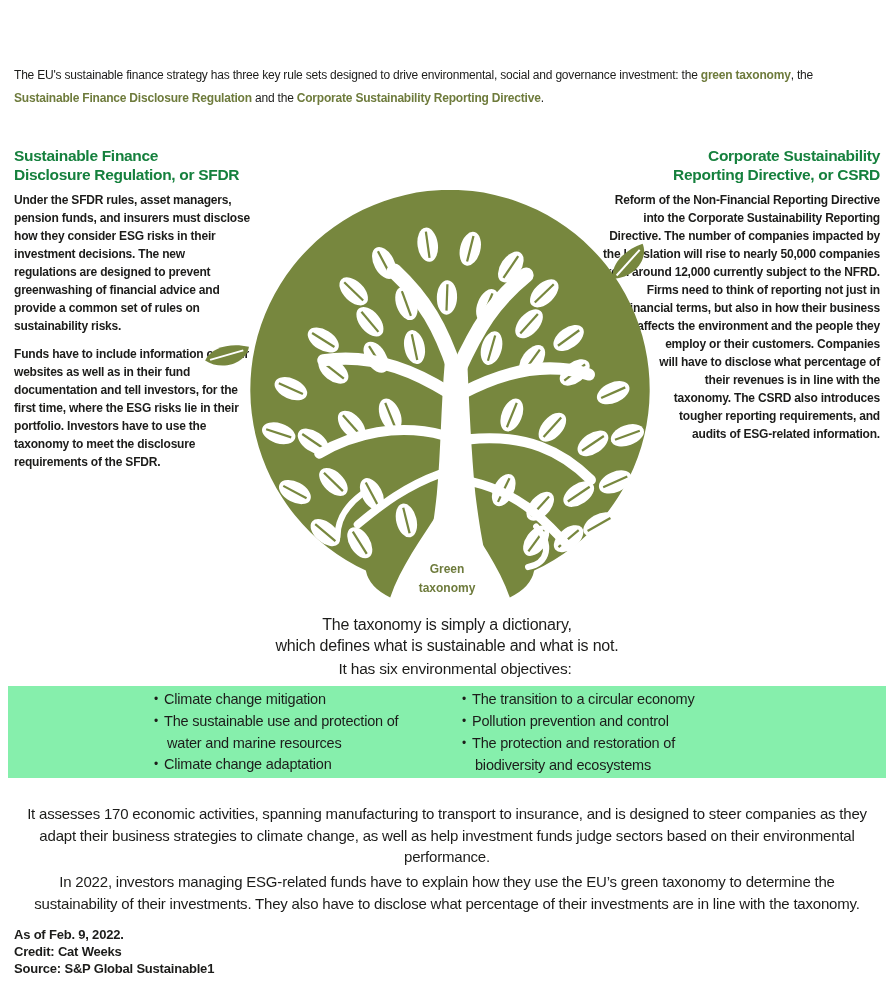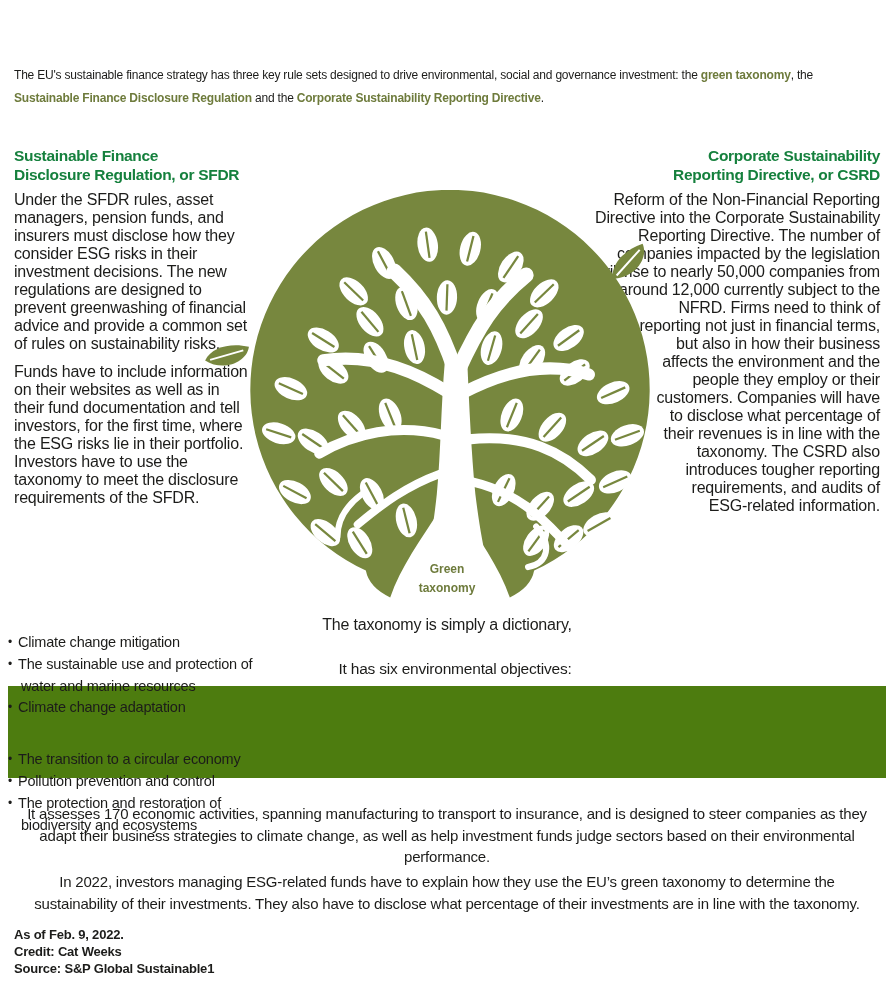--- a/index.html
+++ b/index.html
@@ -8,39 +8,39 @@
   .green{color:#6e7b3c;font-weight:700;}
   
   #title{position:absolute;left:14px;top:8px;font-size:22px;font-weight:700;
          letter-spacing:-0.3px;white-space:nowrap;color:#1c1c1a;}
   
   #intro{position:absolute;left:14px;top:52px;width:852px;font-size:12px;
          font-weight:500;line-height:23px;letter-spacing:-0.2px;}
   
   .col-heading{color:#15803d;font-size:15.5px;font-weight:700;line-height:19px;
                letter-spacing:-0.3px;white-space:nowrap;margin:0 0 7px 0;}
-  .col p{margin:0 0 10px 0;font-size:16px;font-weight:400;line-height:18px;
+  .col p{margin:0 0 10px 0;font-size:12px;font-weight:700;line-height:18px;
          letter-spacing:-0.2px;}
   #sfdr-col{position:absolute;left:14px;top:146px;width:236px;}
   #csrd-col{position:absolute;left:594px;top:146px;width:286px;text-align:right;}
   #csrd-shape{float:left;width:60px;height:400px;
               shape-outside:circle(200px at -144px 242px);shape-margin:10px;}
   
   #tree{position:absolute;left:232px;top:190px;width:436px;height:446px;}
   #tree-label{position:absolute;left:0;top:560px;width:894px;text-align:center;
               color:#6e7b3c;font-size:12px;font-weight:700;line-height:19px;}
   .side-leaf{position:absolute;}
   
   #dictionary{position:absolute;left:0;top:614px;width:894px;text-align:center;
               font-size:16px;font-weight:500;line-height:21px;letter-spacing:-0.2px;}
   #objectives-intro{position:absolute;left:8px;top:660px;width:894px;text-align:center;
               font-size:15.5px;font-weight:500;letter-spacing:-0.2px;}
   
-  #band{position:absolute;left:8px;right:8px;top:686px;height:92px;background:#4d7c0f;
-        display:flex;justify-content:center;gap:30px;padding-top:3px;box-sizing:border-box;flex-direction:column;}
+  #band{position:absolute;left:8px;right:8px;top:686px;height:92px;background:#86efac;
+        display:flex;justify-content:center;gap:30px;padding-top:3px;box-sizing:border-box;}
   #band ul{list-style:none;margin:0;padding:0;}
   #band li{font-size:14.5px;font-weight:500;line-height:21px;letter-spacing:-0.2px;
            padding-left:13px;text-indent:-13px;max-width:265px;}
   #band li::before{content:"•";margin-right:6px;font-size:12px;position:relative;top:-1px;}
   
   .center-par{position:absolute;left:20px;right:20px;text-align:center;font-size:15px;
               font-weight:500;line-height:21.5px;letter-spacing:-0.2px;}
   #assessment{top:788px;}
   #investors{top:856px;}
   
@@ -266,21 +266,21 @@
   </svg>
   <svg class="side-leaf" style="left:604px;top:241px;" width="52" height="48" viewBox="0 0 52 48">
     <g transform="rotate(-38 26 24)">
       <path d="M4,24 C12,11 32,9 49,15 C45,31 20,37 4,24 Z" fill="#77873e"></path>
       <line x1="9" y1="24" x2="43" y2="18" stroke="#ffffff" stroke-width="2"></line>
     </g>
   </svg>
 
   <div id="tree-label"><span>Green</span><br><span>taxonomy</span></div>
 
-  <div id="dictionary"><span>The taxonomy is simply a dictionary,</span><br></div>
+  <div id="dictionary"><span>The taxonomy is simply a dictionary,</span><br><span>which defines what is sustainable and what is not.</span></div>
 
   <div id="objectives-intro">It has six environmental objectives:</div>
 
   <div id="band">
     <ul>
       <li>Climate change mitigation</li>
       <li>The sustainable use and protection of water and marine resources</li>
       <li>Climate change adaptation</li>
     </ul>
     <ul>

